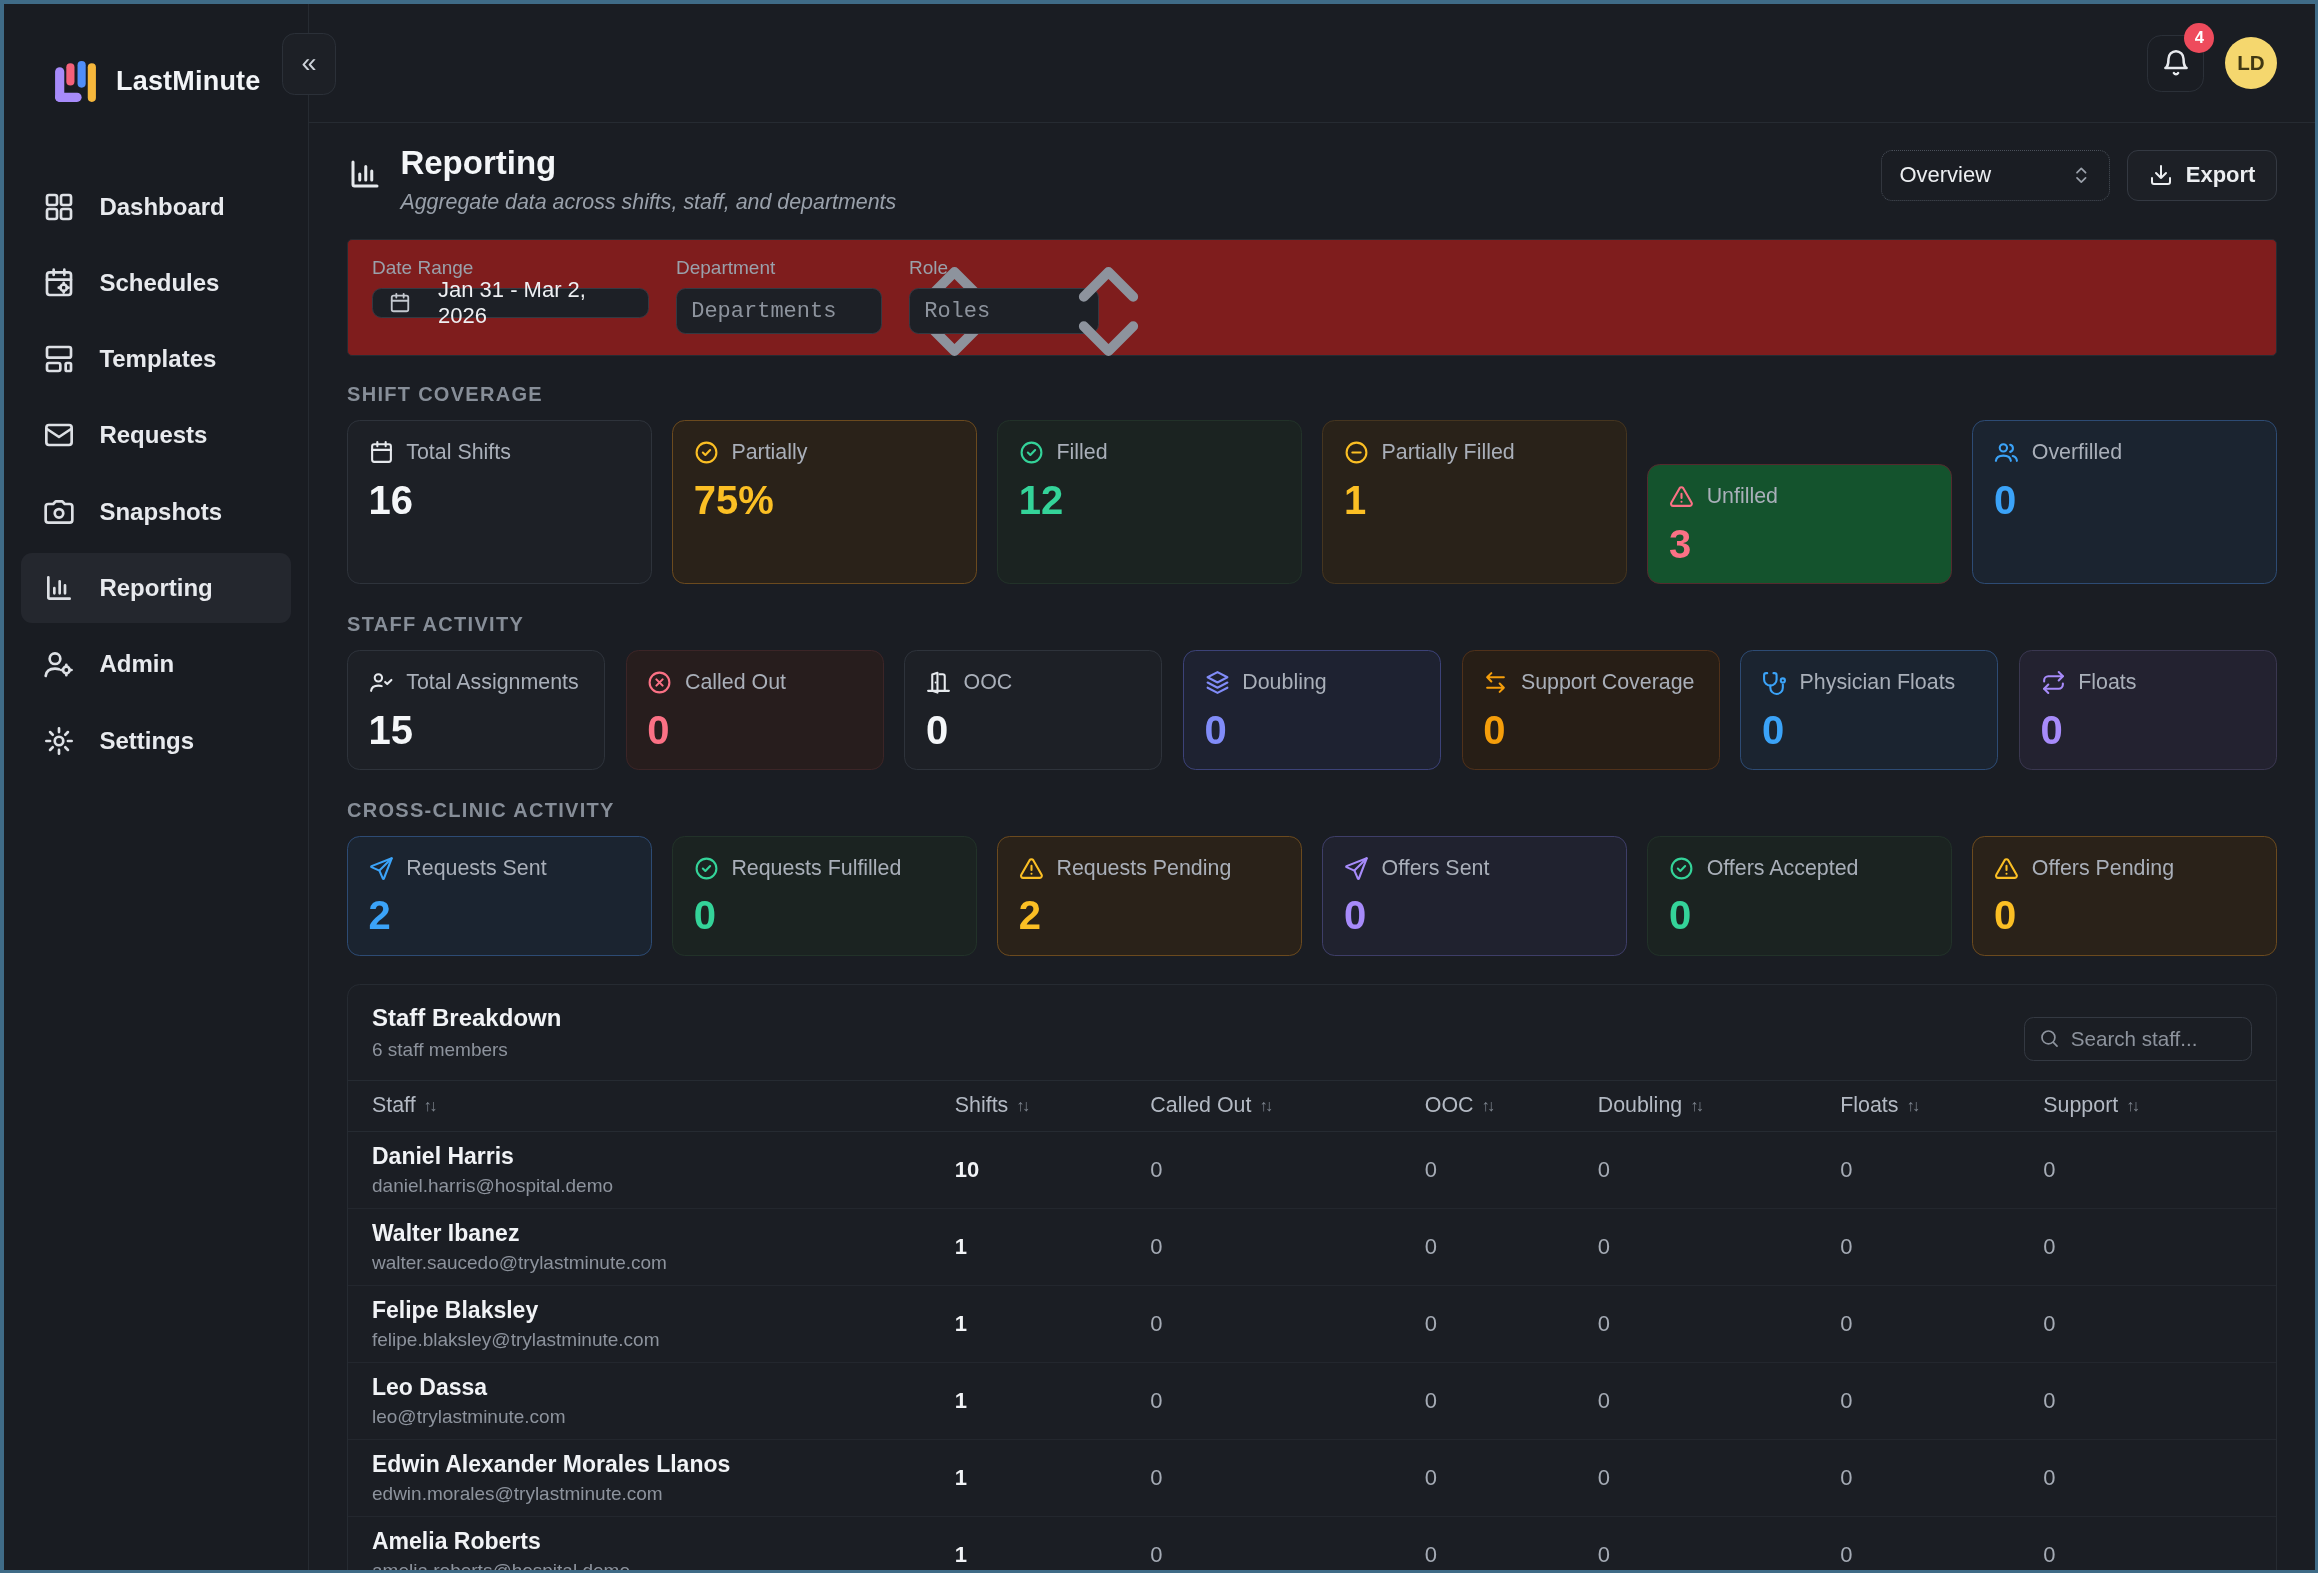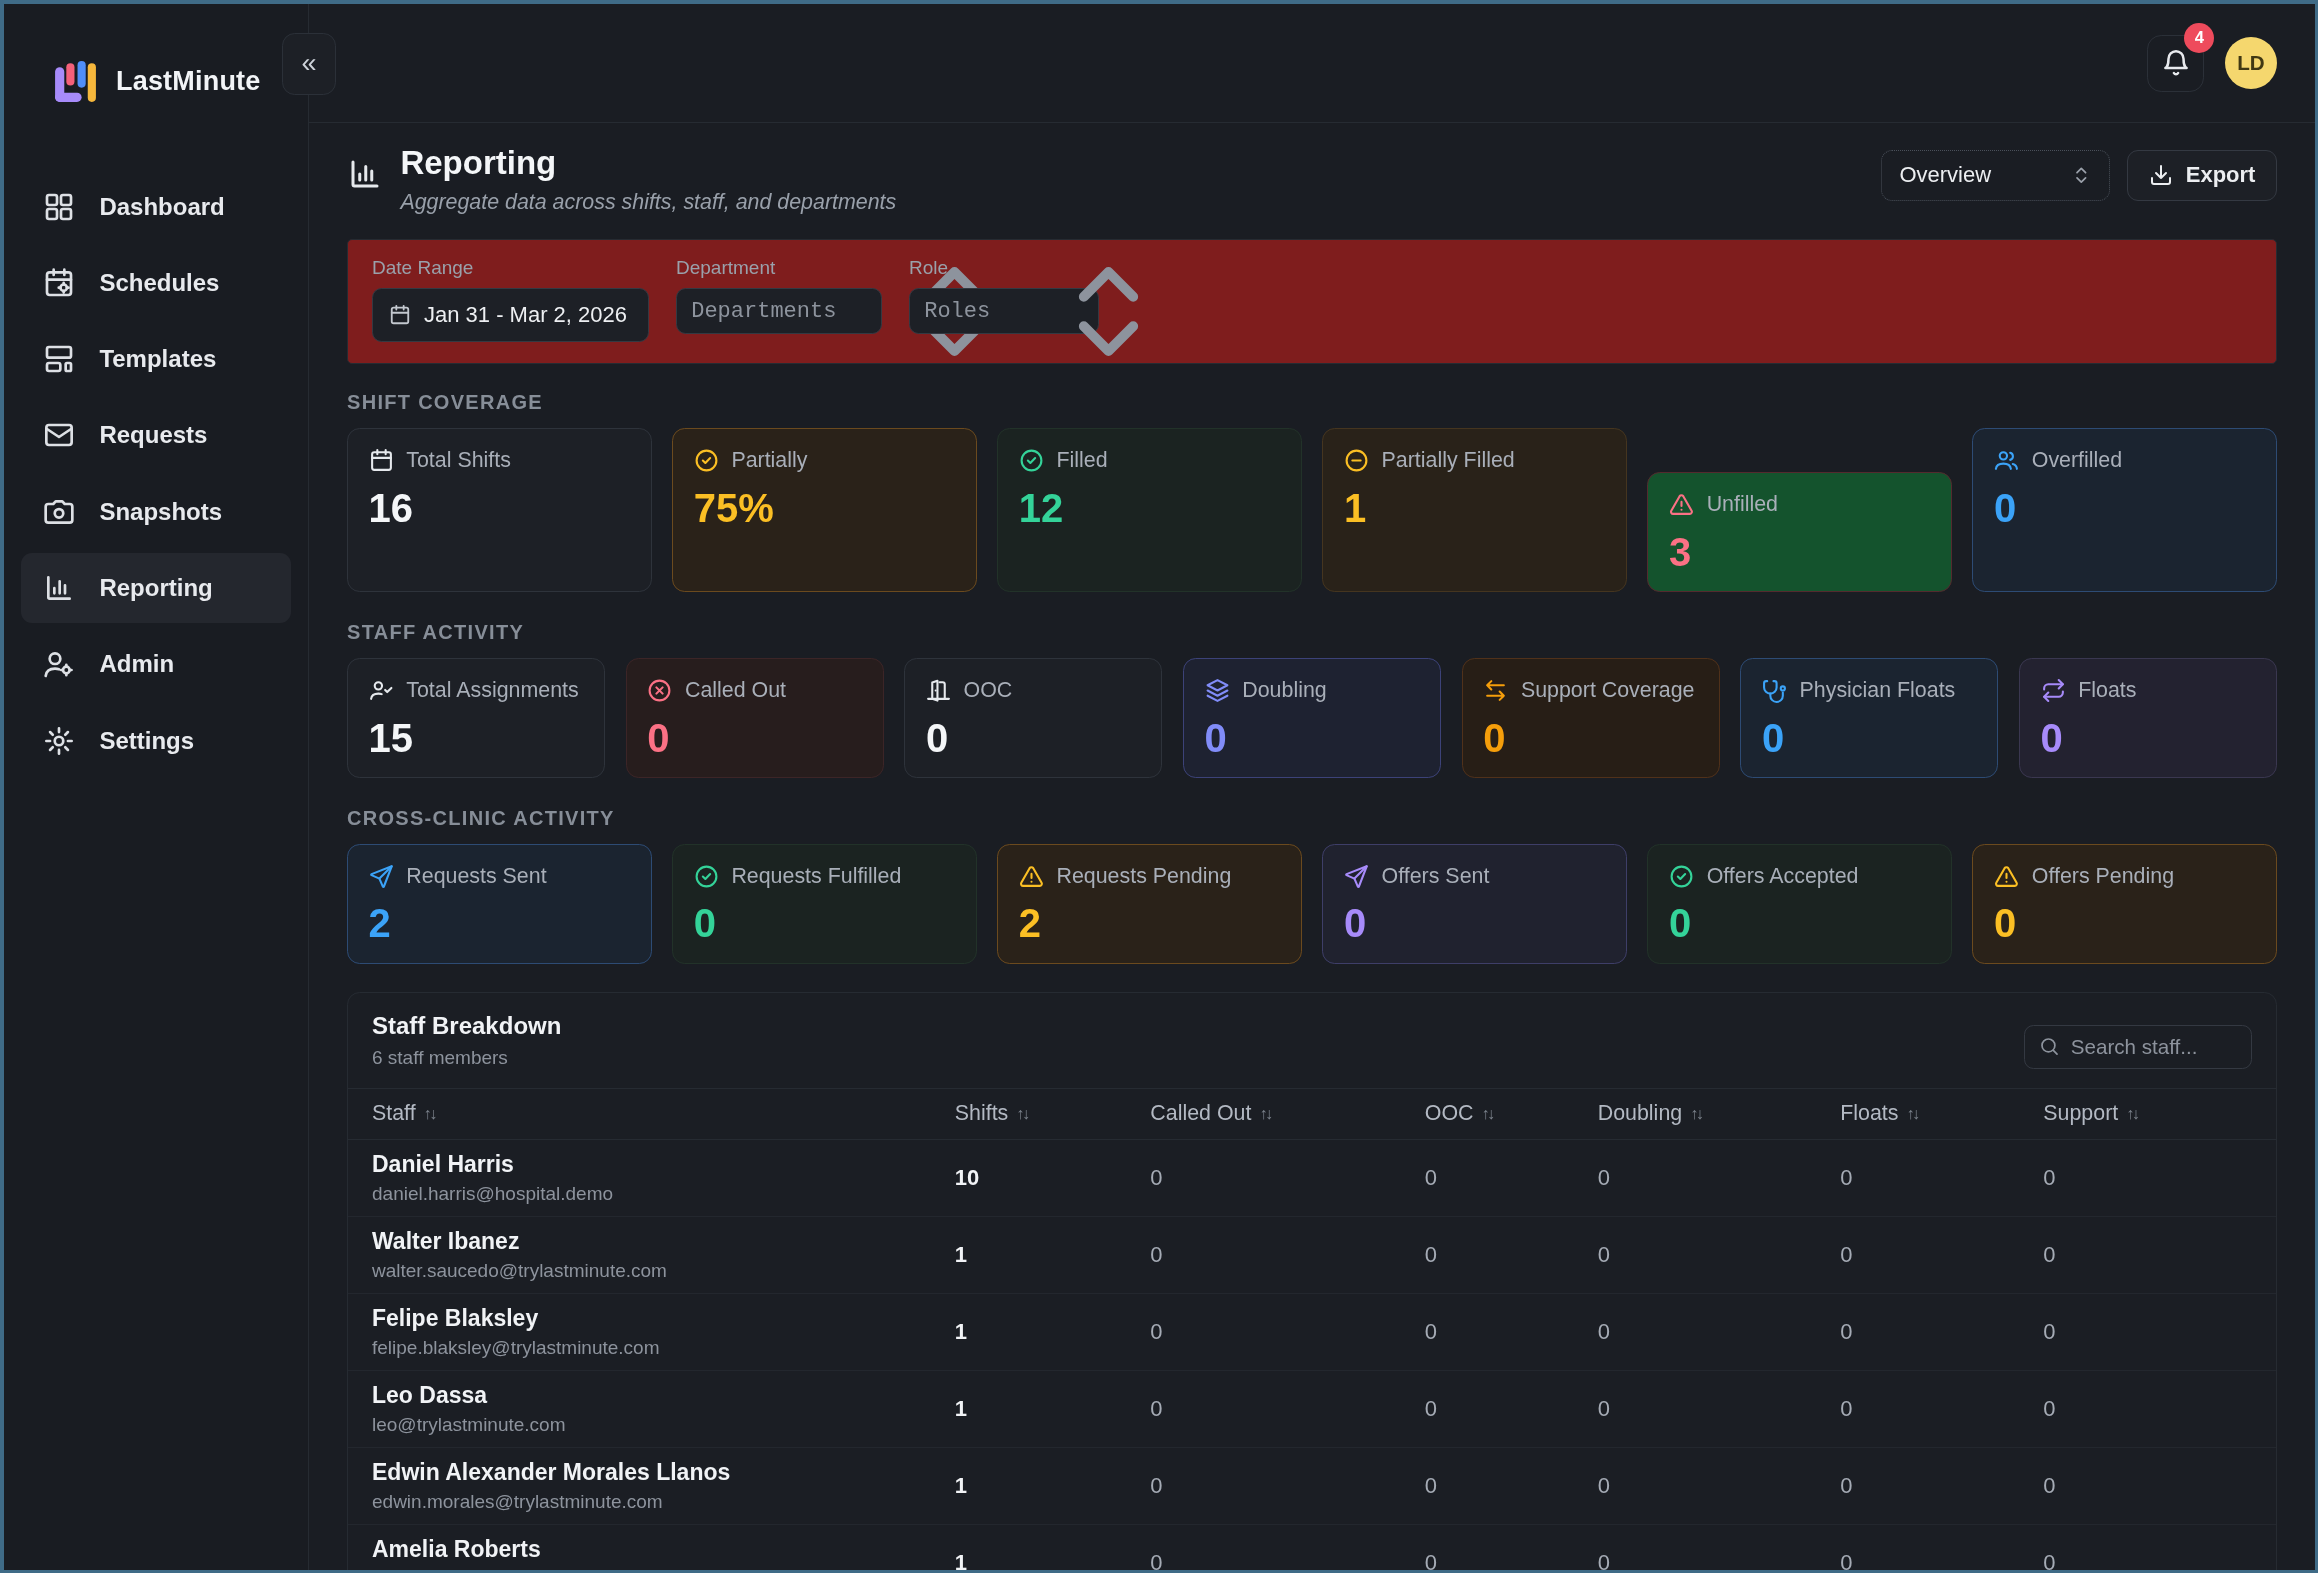--- a/index.html
+++ b/index.html
@@ -49,22 +49,22 @@
     font-size:22px; cursor:pointer; }
   .view-select .ic, .mini-select .ic{ width:20.6px; height:20.6px; color:#9aa0aa; }
   .export-btn{ height:51px; border:0.8px solid #343942; border-radius:11px; background:#1d2026; color:#eceef1;
     display:flex; align-items:center; gap:12.7px; padding:0 20.6px; font-size:22px; font-weight:600; cursor:pointer; }
   .export-btn .ic{ width:24px; height:24px; }
 
   
   .filters{ border:0.8px solid #262b32; background:#7f1d1d; border-radius:5px; padding:17.4px 24px 20.6px; margin-bottom:27px;
     display:flex; gap:27px; }
   .f-label{ color:#9aa1ab; font-size:19px; margin-bottom:9.5px; }
-  .f-input{ height:54px; border:0.8px solid #343942; border-radius:9.5px; background:#1d2026; display:flex;
-    align-items:center; gap:13px; padding:0 16px; color:#edeff2; font-size:22px; font-weight:500; cursor:pointer; }
+  .f-input{ height:30px; border:0.8px solid #343942; border-radius:9.5px; background:#1d2026; display:flex;
+    align-items:center; gap:27px; padding:0 16px; color:#edeff2; font-size:22px; font-weight:500; cursor:pointer; }
   .f-input .ic{ width:22px; height:22px; color:#c3c8cf; }
   .f-select{ width:206px; height:46px; border:0.8px solid #343942; border-radius:9.5px; background:#1d2026;
     display:flex; align-items:center; justify-content:space-between; padding:0 14.2px; color:#8d939d; font-size:22px; cursor:pointer;font-family:Liberation Mono, monospace; }
 
   
   .sec-label{ color:#878e98; font-size:20px; font-weight:700; letter-spacing:1.3px; margin-bottom:14.2px; }
   .mt{ margin-top:28.5px; }
   .cards{ display:flex; gap:20.6px; }
   .card{ flex:1; border-radius:12.7px; padding:19px 20.6px 17.4px; background:#1d2026; border:0.8px solid #2e333b; }
   .card-top{ display:flex; align-items:center; gap:12.7px; }

